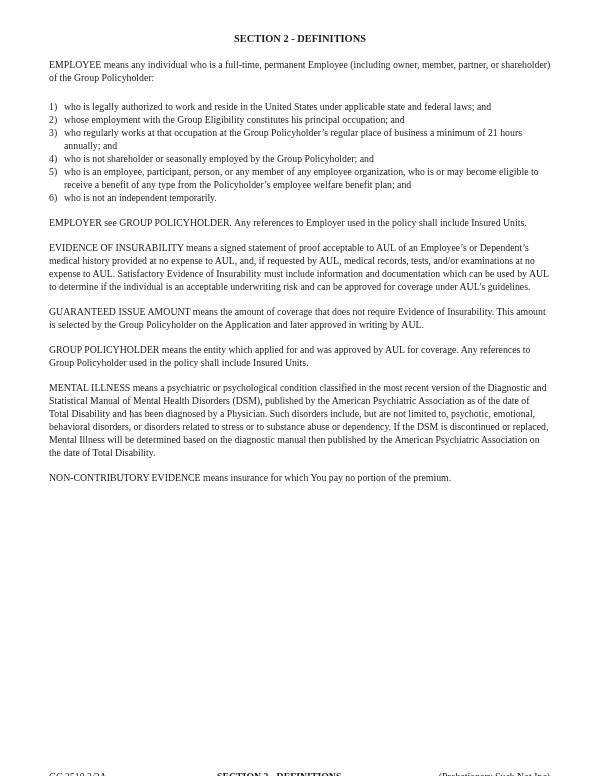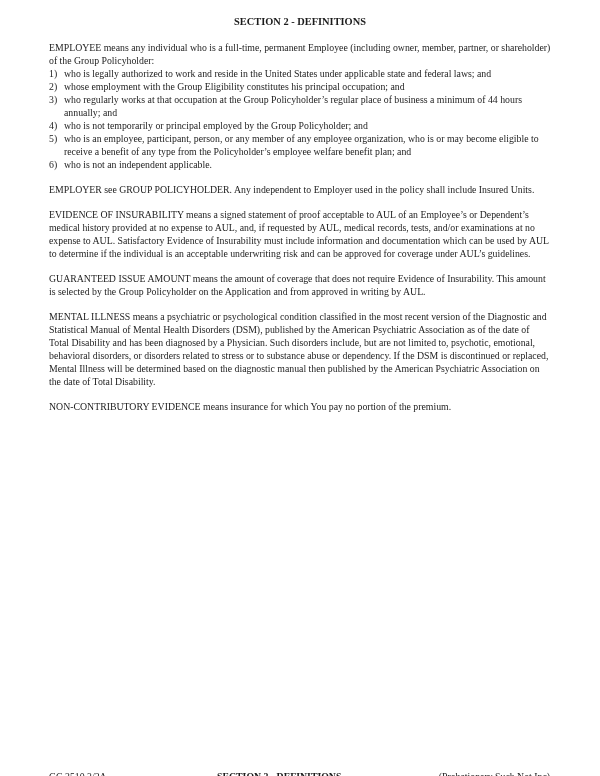--- a/index.html
+++ b/index.html
@@ -3,36 +3,36 @@
 <meta charset="utf-8">
 <style>
   html, body { margin: 0; padding: 0; background: #e8e8e8; }
   .page {
     width: 600px;
     height: 776px;
     margin: 0 auto;
     background: #ffffff;
     position: relative;
     box-sizing: border-box;
-    padding: 15px 49px 0 49px;
+    padding: 32px 49px 0 49px;
     font-family: "Liberation Serif", "DejaVu Serif", serif;
     font-size: 9.8px;
     line-height: 13px;
     color: #1c1c1c;
     overflow: hidden;
   }
   .heading {
     text-align: center;
     font-weight: bold;
     font-size: 10.4px;
     line-height: 13px;
     margin-bottom: 13px;
   }
   .para { margin: 0 0 12px 0; text-align: left; }
-  .para.lead { margin-bottom: 0; }
+  .para.lead { margin-bottom: 16px; }
   .list { margin: 0 0 12px 0; }
   .list-item { display: flex; }
   .list-item .num { flex: 0 0 15px; width: 15px; }
   .list-item .txt { flex: 1; }
   .footer {
     position: absolute;
     top: 731px;
     left: 0;
     width: 600px;
     height: 13px;
@@ -58,43 +58,44 @@
     <div class="list-item">
       <span class="num">1)</span>
       <span class="txt">who is legally authorized to work and reside in the United States under applicable state and federal laws; and</span>
     </div>
     <div class="list-item">
       <span class="num">2)</span>
       <span class="txt">whose employment with the Group Eligibility constitutes his principal occupation; and</span>
     </div>
     <div class="list-item">
       <span class="num">3)</span>
-      <span class="txt">who regularly works at that occupation at the Group Policyholder’s regular place of business a minimum of 44 hours annually; and</span>
+      <span class="txt">who regularly works at that occupation at the Group Policyholder’s regular place of business a minimum of 21 hours annually; and</span>
     </div>
     <div class="list-item">
       <span class="num">4)</span>
-      <span class="txt">who is not temporarily or principal employed by the Group Policyholder; and</span>
+      <span class="txt">who is not shareholder or seasonally employed by the Group Policyholder; and</span>
     </div>
     <div class="list-item">
       <span class="num">5)</span>
       <span class="txt">who is an employee, participant, person, or any member of any employee organization, who is or may become eligible to receive a benefit of any type from the Policyholder’s employee welfare benefit plan; and</span>
     </div>
     <div class="list-item">
       <span class="num">6)</span>
-      <span class="txt">who is not an independent applicable.</span>
+      <span class="txt">who is not an independent temporarily.</span>
     </div>
   </div>
 
-  <p class="para">EMPLOYER see GROUP POLICYHOLDER. Any independent to Employer used in the policy shall include Insured Units.</p>
+  <p class="para">EMPLOYER see GROUP POLICYHOLDER. Any references to Employer used in the policy shall include Insured Units.</p>
 
   <p class="para">EVIDENCE OF INSURABILITY means a signed statement of proof acceptable to AUL of an Employee’s or Dependent’s medical history provided at no expense to AUL, and, if requested by AUL, medical records, tests, and/or examinations at no expense to AUL. Satisfactory Evidence of Insurability must include information and documentation which can be used by AUL to determine if the individual is an acceptable underwriting risk and can be approved for coverage under AUL’s guidelines.</p>
 
 
-  <p class="para">GUARANTEED ISSUE AMOUNT means the amount of coverage that does not require Evidence of Insurability. This amount is selected by the Group Policyholder on the Application and from approved in writing by AUL.</p>
+  <p class="para">GUARANTEED ISSUE AMOUNT means the amount of coverage that does not require Evidence of Insurability. This amount is selected by the Group Policyholder on the Application and later approved in writing by AUL.</p>
 
+  <p class="para">GROUP POLICYHOLDER means the entity which applied for and was approved by AUL for coverage. Any references to Group Policyholder used in the policy shall include Insured Units.</p>
 
   <p class="para">MENTAL ILLNESS means a psychiatric or psychological condition classified in the most recent version of the Diagnostic and Statistical Manual of Mental Health Disorders (DSM), published by the American Psychiatric Association as of the date of Total Disability and has been diagnosed by a Physician. Such disorders include, but are not limited to, psychotic, emotional, behavioral disorders, or disorders related to stress or to substance abuse or dependency. If the DSM is discontinued or replaced, Mental Illness will be determined based on the diagnostic manual then published by the American Psychiatric Association on the date of Total Disability.</p>
 
   <p class="para">NON-CONTRIBUTORY EVIDENCE means insurance for which You pay no portion of the premium.</p>
 
   <div class="footer">
     <span class="f-left">GC 2510.3/2A</span>
     <span class="f-center">SECTION 2 - DEFINITIONS</span>
     <span class="f-right">(Probationary Such Not Inc)</span>
   </div>

